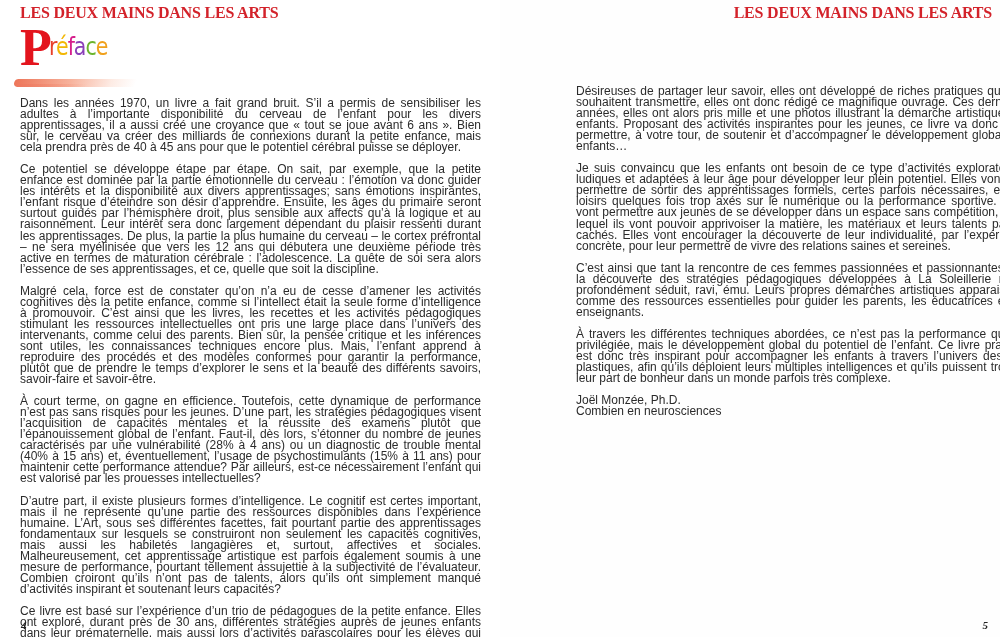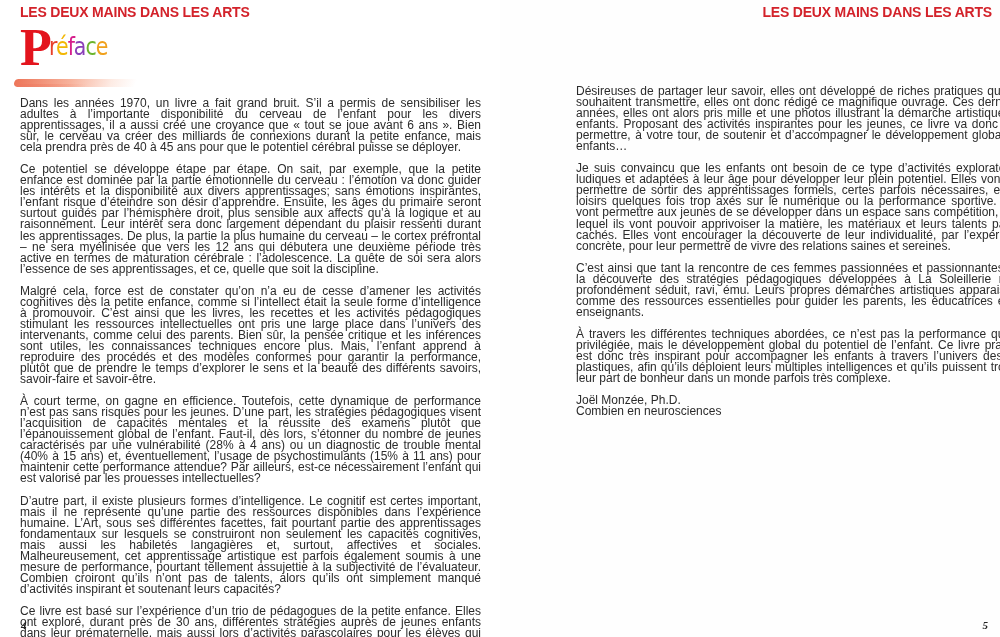--- a/index.html
+++ b/index.html
@@ -5,22 +5,22 @@
     * { box-sizing: border-box; margin: 0; padding: 0; }
     html, body { width: 1000px; height: 637px; background: #ffffff; overflow: hidden; }
     body { position: relative; font-family: "Liberation Sans", "DejaVu Sans", sans-serif; color: #2a2a2a; }
 
     .spread { position: absolute; left: 0; top: 0; width: 1000px; height: 637px; display: flex; }
     .page { position: relative; width: 500px; height: 637px; background: #fff; }
     .page.right { background: #fefefe; }
 
     .running-head {
       position: absolute; top: 4px;
-      font-family: Liberation Sans, sans-serif;
-      font-weight: bold; font-size: 14px; letter-spacing: -0.2px;
+      font-family: Liberation Serif, serif;
+      font-weight: bold; font-size: 16px; letter-spacing: -0.2px;
       color: #d3222a; white-space: nowrap;
     }
     .page.left .running-head { left: 20px; }
     .page.right .running-head { right: 8px; }
 
     .title-block { position: absolute; left: 20px; top: 22px; height: 60px; width: 150px; }
     .title-P {
       position: absolute; left: 0; top: 0;
       font-family: "Liberation Serif", "DejaVu Serif", serif;
       font-weight: bold; font-size: 52px; line-height: 52px;

